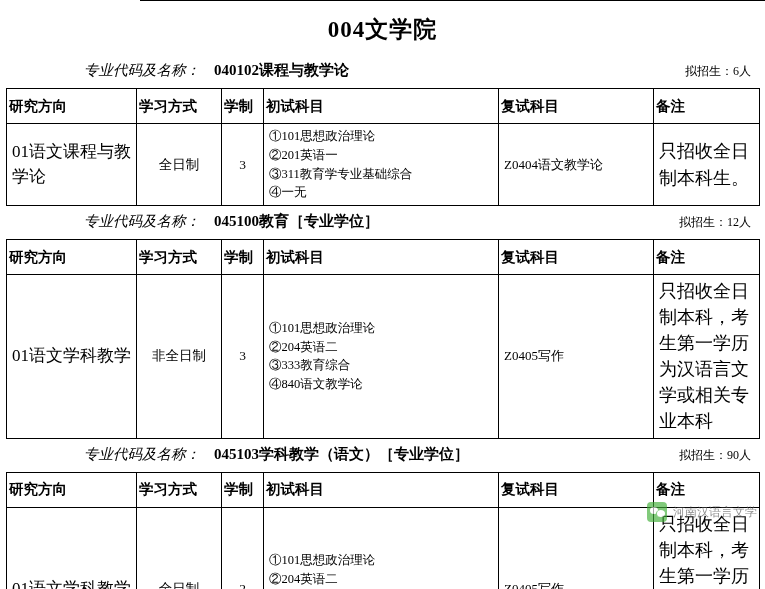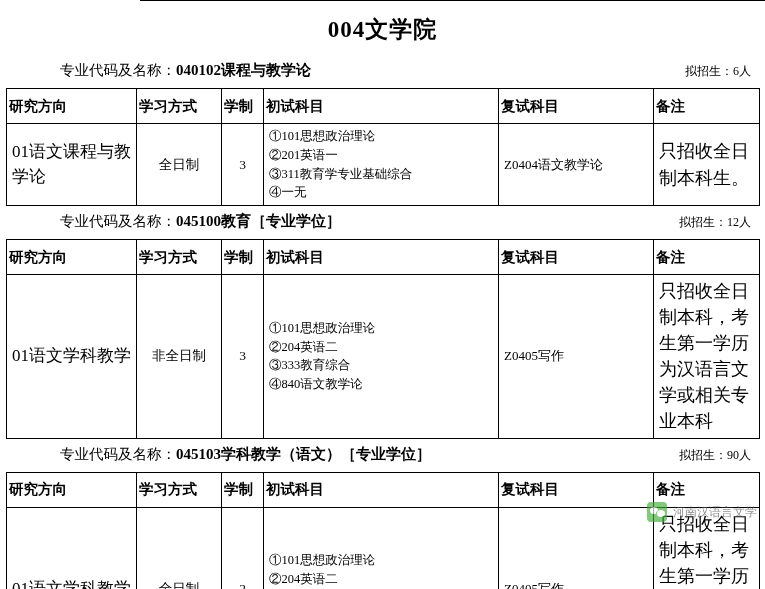--- a/index.html
+++ b/index.html
@@ -42,27 +42,28 @@
   .section {
     margin-bottom: 0px;
   }
   .meta-row {
     display: flex;
     align-items: baseline;
     padding: 6px 0 8px 0;
     font-size: 14.5px;
   }
   .meta-label {
-    margin-left: 60px;
+    margin-left: 84px;
     white-space: nowrap;
     font-family: "Liberation Serif", "DejaVu Serif", serif;
+    font-style: italic;
   }
   .meta-code {
     font-weight: bold;
-    margin-left: 0;
+    margin-left: 14px;
     white-space: nowrap;
     font-size: 15px;
   }
   .meta-quota {
     margin-left: auto;
     margin-right: 14px;
     white-space: nowrap;
     font-size: 12px;
   }
   table.plan {

